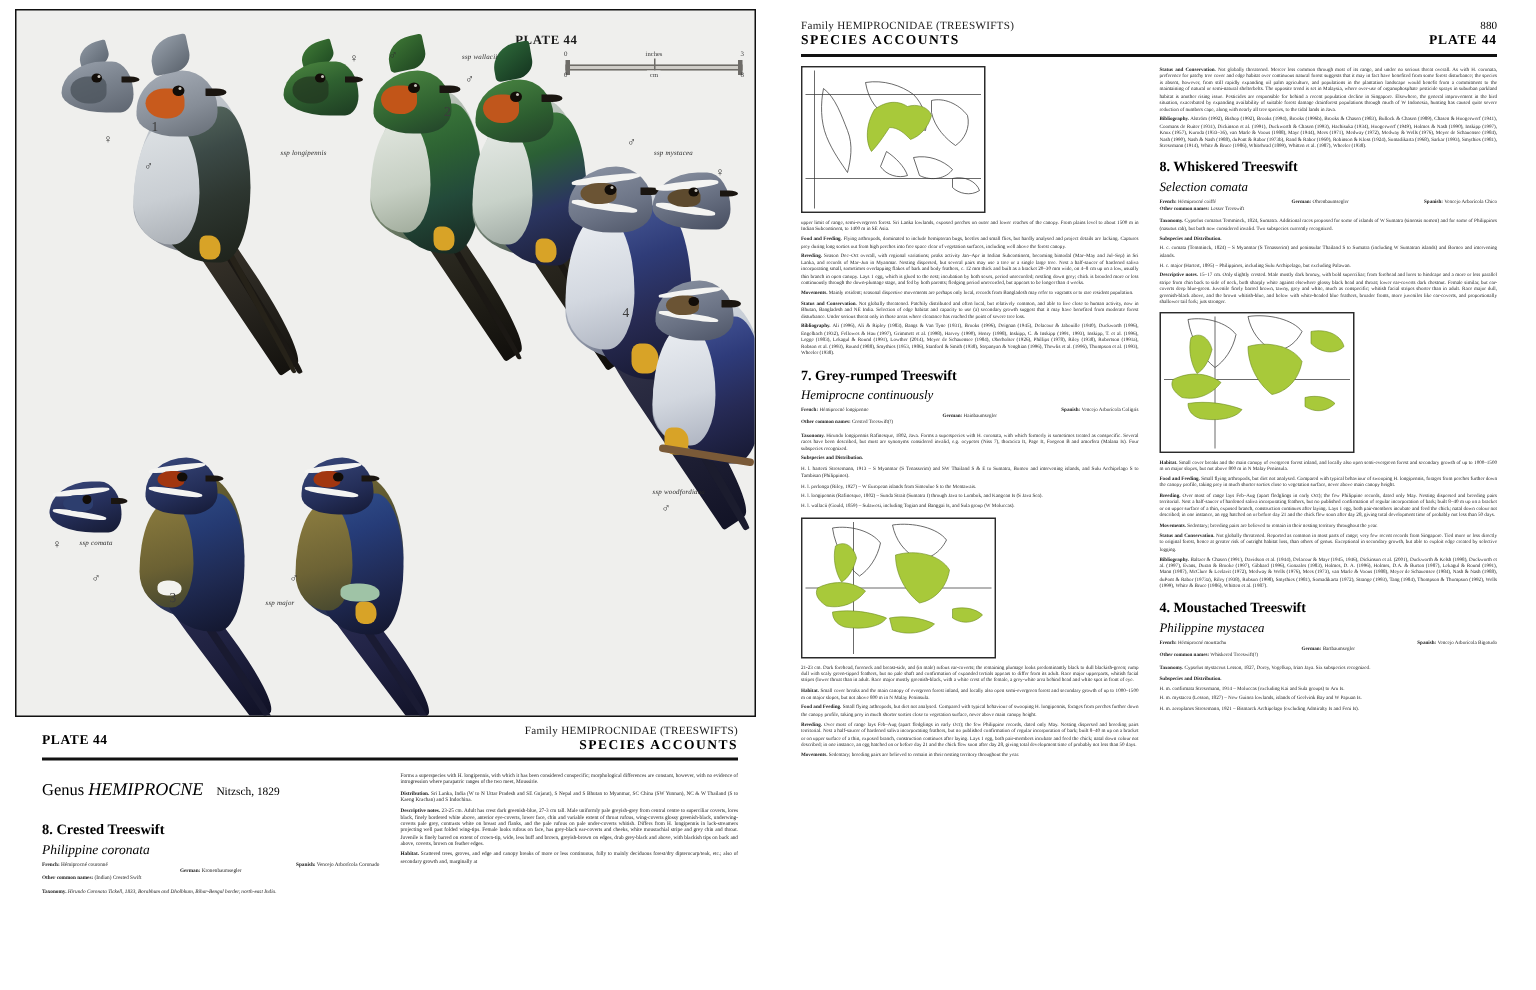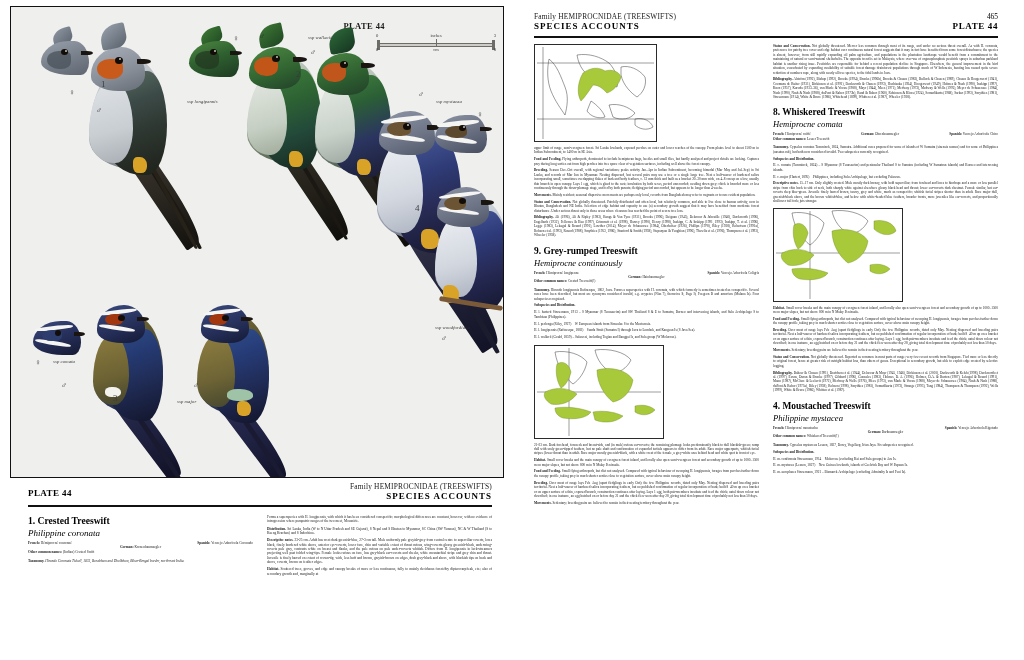--- a/index.html
+++ b/index.html
@@ -327,21 +327,26 @@
       <div class="rh-left">PLATE 44</div>
       <div class="rh-right">
         <span class="rh-fam">Family HEMIPROCNIDAE (TREESWIFTS)</span>
         <span class="rh-sec">SPECIES ACCOUNTS</span>
       </div>
     </div>
     <div class="rule"></div>
 
     <div class="left-body">
       <div class="lb-col">
-        <div class="sp-head">1. Crested Treeswift</div>
+        <div class="genus-line">
+          <span>Genus</span>
+          <span class="gname">HEMIPROCNE</span>
+          <span class="auth">Nitzsch, 1829</span>
+        </div>
+        <div class="sp-head">8. Crested Treeswift</div>
         <div class="sp-sci">Philippine coronata</div>
         <div class="micro">
           <div class="row">
             <span><b>French:</b>
               <span>Hémiprocné couronné</span></span>
             <span><b>Spanish:</b>
               <span>Vencejo Arborícola Coronado</span></span>
           </div>
           <div class="ctr"><b>German:</b>
             <span>Kronenbaumsegler</span></div>
@@ -366,21 +371,21 @@
   </div>
 
   <div class="page-right">
 
     <div class="rh2">
       <div class="l">
         <span class="fam">Family HEMIPROCNIDAE (TREESWIFTS)</span>
         <span class="sec">SPECIES ACCOUNTS</span>
       </div>
       <div class="r">
-        <span class="pg">465</span>
+        <span class="pg">880</span>
         <span class="pl">PLATE 44</span>
       </div>
     </div>
     <div class="rule2"></div>
 
     <div class="cols">
 
       <div class="col">
 
         <div class="map">
@@ -410,21 +415,21 @@
           <p><b>Breeding.</b>
             <span>Season Dec–Oct overall, with regional variations; peaks activity Jan–Apr in Indian Subcontinent, becoming bimodal (Mar–May and Jul–Sep) in Sri Lanka, and records of Mar–Jun in Myanmar. Nesting dispersed, but several pairs may use a tree or a single large tree. Nest a half-saucer of hardened saliva incorporating small, sometimes overlapping flakes of bark and body feathers, c. 12 mm thick and built as a bracket 20–30 mm wide, on 4–8 cm up on a low, usually thin branch in open canopy. Lays 1 egg, which is glued to the nest; incubation by both sexes, period unrecorded; nestling down grey; chick is brooded more or less continuously through the down-plumage stage, and fed by both parents; fledging period unrecorded, but appears to be longer than 4 weeks.</span></p>
           <p><b>Movements.</b>
             <span>Mainly resident; seasonal dispersive movements are perhaps only local, records from Bangladesh may refer to vagrants or to rare resident population.</span></p>
           <p><b>Status and Conservation.</b>
             <span>Not globally threatened. Patchily distributed and often local, but relatively common, and able to live close to human activity, now in Bhutan, Bangladesh and NE India. Selection of edge habitat and capacity to use (a) secondary growth suggest that it may have benefited from moderate forest disturbance. Under serious threat only in those areas where clearance has reached the point of severe tree loss.</span></p>
           <p><b>Bibliography.</b>
             <span>Ali (1996), Ali &amp; Ripley (1983), Bangs &amp; Van Tyne (1931), Brooks (1996), Deignan (1945), Delacour &amp; Jabouille (1940), Duckworth (1996), Engelbach (1932), Fellowes &amp; Hau (1997), Grimmett et al. (1998), Harvey (1990), Henry (1998), Inskipp, C. &amp; Inskipp (1991, 1993), Inskipp, T. et al. (1996), Legge (1983), Lekagul &amp; Round (1991), Lowther (2014), Meyer de Schauensee (1984), Oberholser (1926), Phillips (1978), Riley (1938), Robertson (1991a), Robson et al. (1993), Round (1988), Smythies (1953, 1986), Stanford &amp; Smith (1938), Stepanyan &amp; Yenghian (1996), Thewlis et al. (1996), Thompson et al. (1993), Wheeler (1938).</span></p>
         </div>
 
-        <div class="sp-head2">9. Grey-rumped Treeswift</div>
+        <div class="sp-head2">7. Grey-rumped Treeswift</div>
         <div class="sp-sci2">Hemiprocne continuously</div>
         <div class="t">
           <div class="row">
             <span><b>French:</b>
               <span>Hémiprocné longipenne</span></span>
             <span><b>Spanish:</b>
               <span>Vencejo Arborícola Coligrís</span></span>
           </div>
           <div class="ctr"><b>German:</b>
             <span>Hainbaumsegler</span></div>
@@ -474,21 +479,21 @@
 
       <div class="col">
         <div class="t">
           <p><b>Status and Conservation.</b>
             <span>Not globally threatened. Mercer less common through most of its range, and under no serious threat overall. As with H. coronata, preference for patchy tree cover and edge habitat over continuous natural forest suggests that it may in fact have benefited from some forest disturbance; the species is absent, however, from still rapidly expanding oil palm agriculture, and populations in the plantation landscape would benefit from a commitment to the maintaining of natural or semi-natural shelterbelts. The opposite trend is set in Malaysia, where over-use of organophosphate pesticide sprays in suburban parkland habitat is another rising issue. Pesticides are responsible for behind a recent population decline in Singapore. Elsewhere, the general improvement in the bird situation, exacerbated by expanding availability of suitable forest damage drainforest populations through much of W Indonesia, hunting has caused quite severe reduction of numbers cape, along with nearly all tree species, to the tidal lands in Java.</span></p>
           <p><b>Bibliography.</b>
             <span>Alström (1992), Bishop (1992), Brooks (1994), Brooks (1996b), Brooks &amp; Chasen (1983), Bullock &amp; Chasen (1989), Chasen &amp; Hoogerwerf (1941), Coomans de Ruiter (1931), Dickinson et al. (1991), Duckworth &amp; Chasen (1993), Hachisuka (1934), Hoogerwerf (1949), Holmes &amp; Nash (1990), Inskipp (1997), Knox (1957), Kuroda (1933–36), van Marle &amp; Voous (1988), Mayr (1944), Mees (1971), Medway (1972), Medway &amp; Wells (1976), Meyer de Schauensee (1984), Nash (1990), Nash &amp; Nash (1988), duPont &amp; Rabor (1973b), Rand &amp; Rabor (1960), Robinson &amp; Kloss (1924), Somadikarta (1968), Sarkar (1993), Smythies (1981), Stresemann (1914), White &amp; Bruce (1986), Whitehead (1899), Whitten et al. (1987), Wheeler (1938).</span></p>
         </div>
 
         <div class="sp-head2">8. Whiskered Treeswift</div>
-        <div class="sp-sci2">Hemiprocne comata</div>
+        <div class="sp-sci2">Selection comata</div>
         <div class="t">
           <div class="row">
             <span><b>French:</b>
               <span>Hémiprocné coiffé</span></span>
             <span><b>German:</b>
               <span>Ohrenbaumsegler</span></span>
             <span><b>Spanish:</b>
               <span>Vencejo Arborícola Chico</span></span>
           </div>
           <p><b>Other common names:</b>

